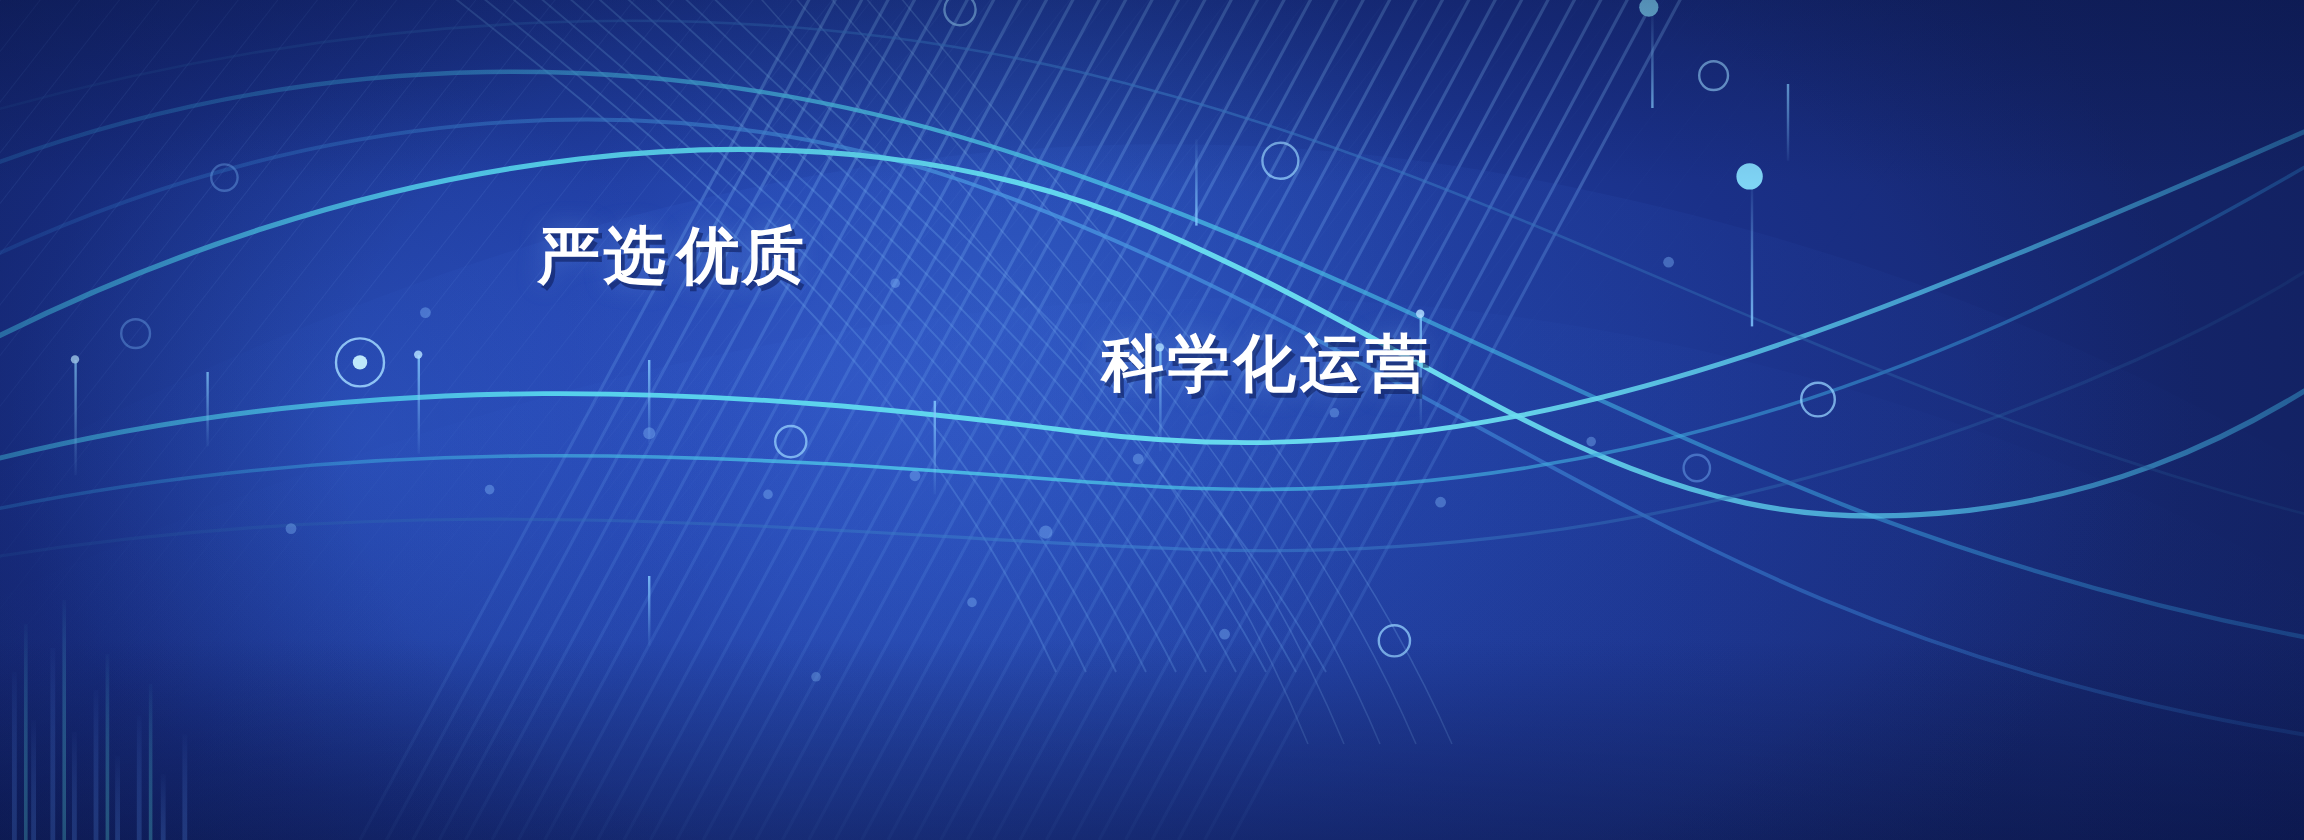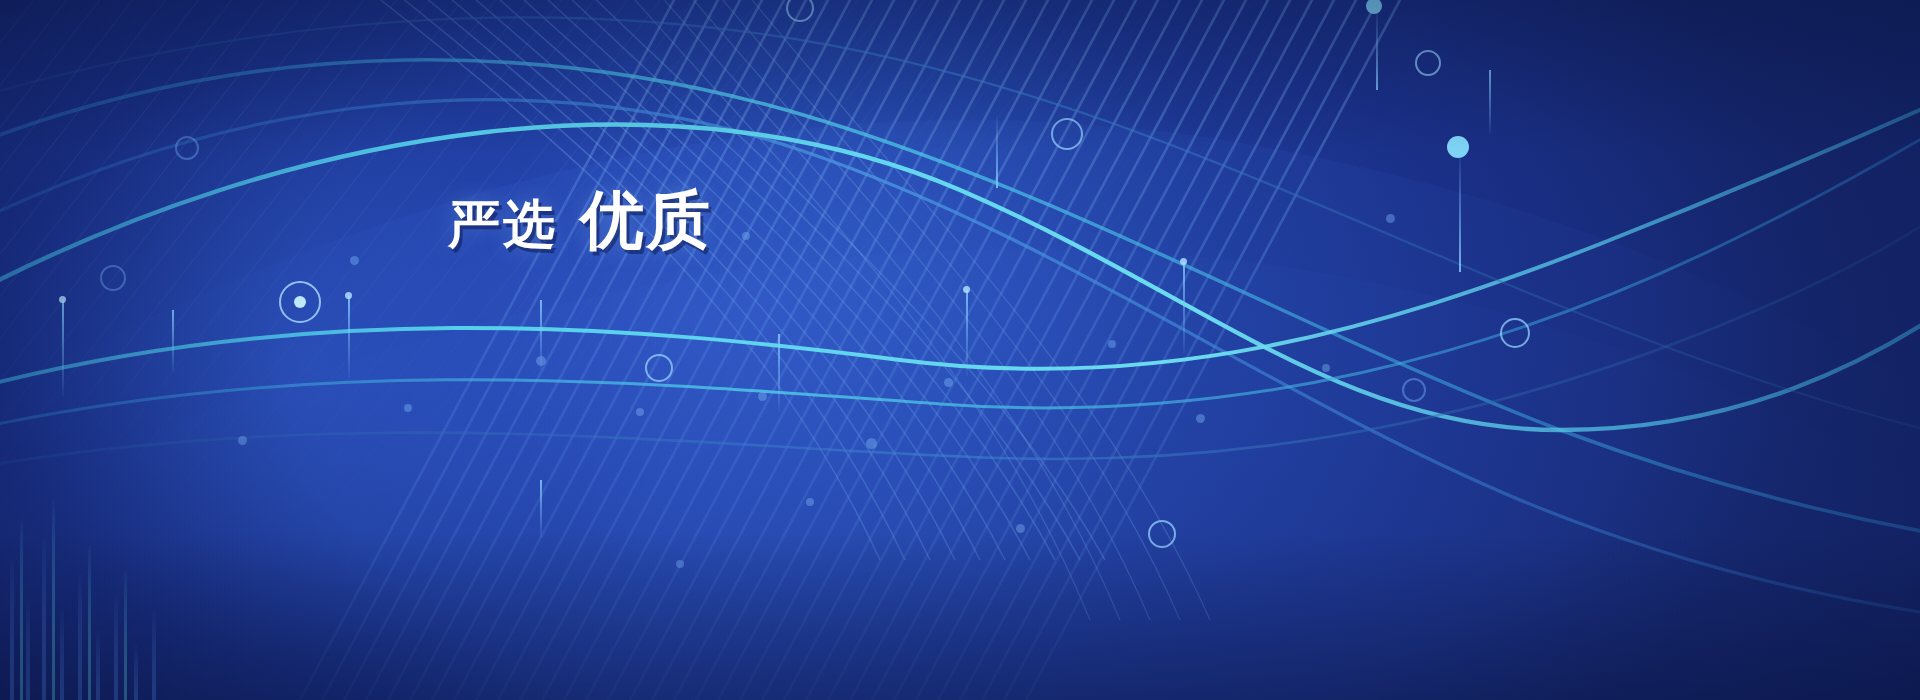--- a/index.html
+++ b/index.html
@@ -64,24 +64,24 @@
   }
   #hl-line-1 { left: 448px; top: 188px; }
   #hl-line-2 { left: 918px; top: 278px; }
 
   .seg-sm {
     font-size: 52px;
     line-height: 1;
     letter-spacing: 3px;
   }
   .seg-lg {
-    font-size: 64px;
+    font-size: 52px;
     line-height: 1;
     letter-spacing: 2px;
-    margin: 0 22px;
+    margin: 0 6px;
   }
 
   
   .ring {
     position: absolute;
     border-radius: 50%;
     border: 2px solid rgba(150,210,255,0.75);
     box-sizing: border-box;
   }
   .ring.soft { border-color: rgba(120,180,250,0.45); }
@@ -397,18 +397,20 @@
     <div class="dot-solid" style="left:1366px; top:-2px;  width:16px; height:16px;"></div>
     <div class="dot-solid" style="left:1447px; top:136px; width:22px; height:22px;"></div>
   </div>
 
   <div id="headline">
     <div class="hl-line" id="hl-line-1">
       <span class="seg-sm">严选</span>
       <span class="seg-lg">优质</span>
     </div>
     <div class="hl-line" id="hl-line-2">
+      <span class="seg-sm">科学化</span>
+      <span class="seg-sm">运营</span>
     </div>
   </div>
 
   <div class="layer" id="bg-vignette"></div>
 
 </div>
 
 </body></html>

